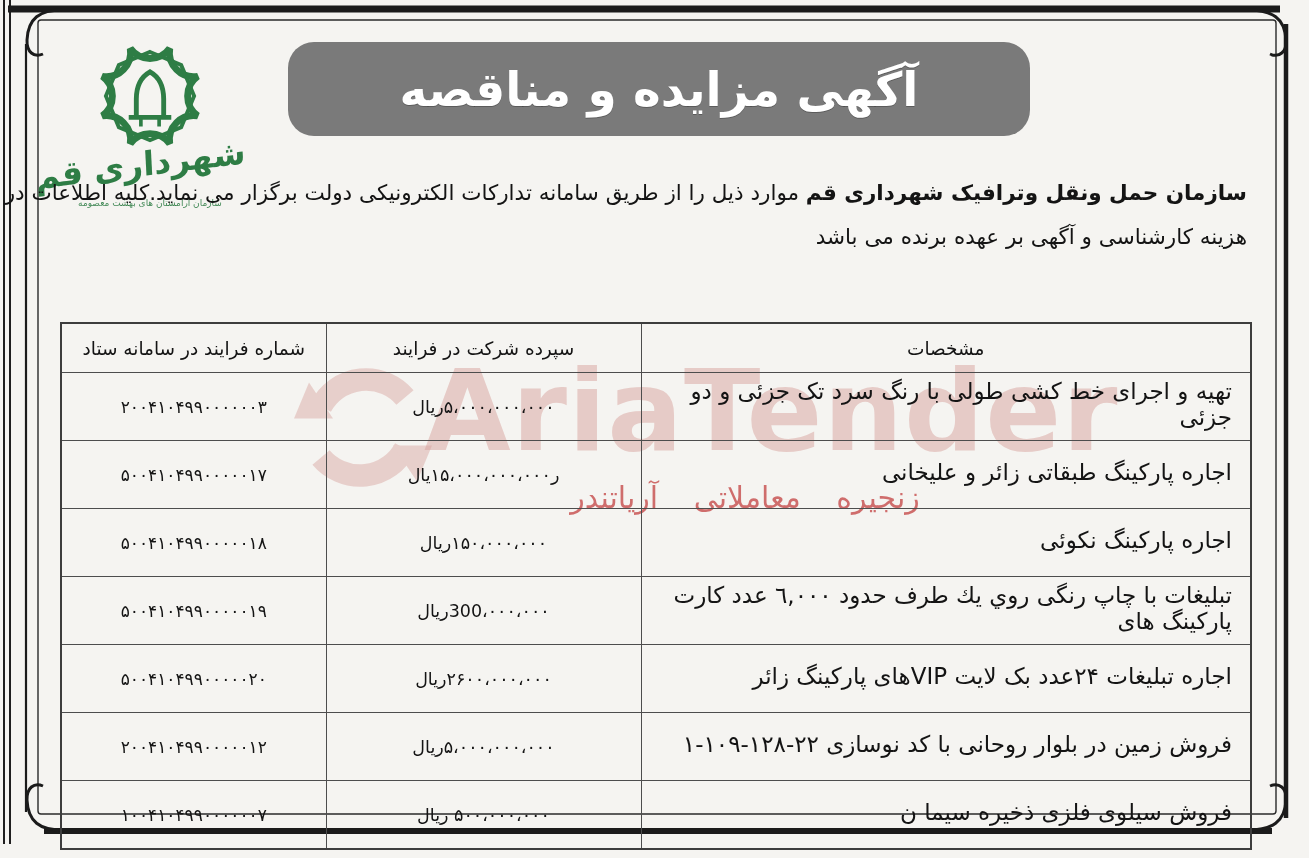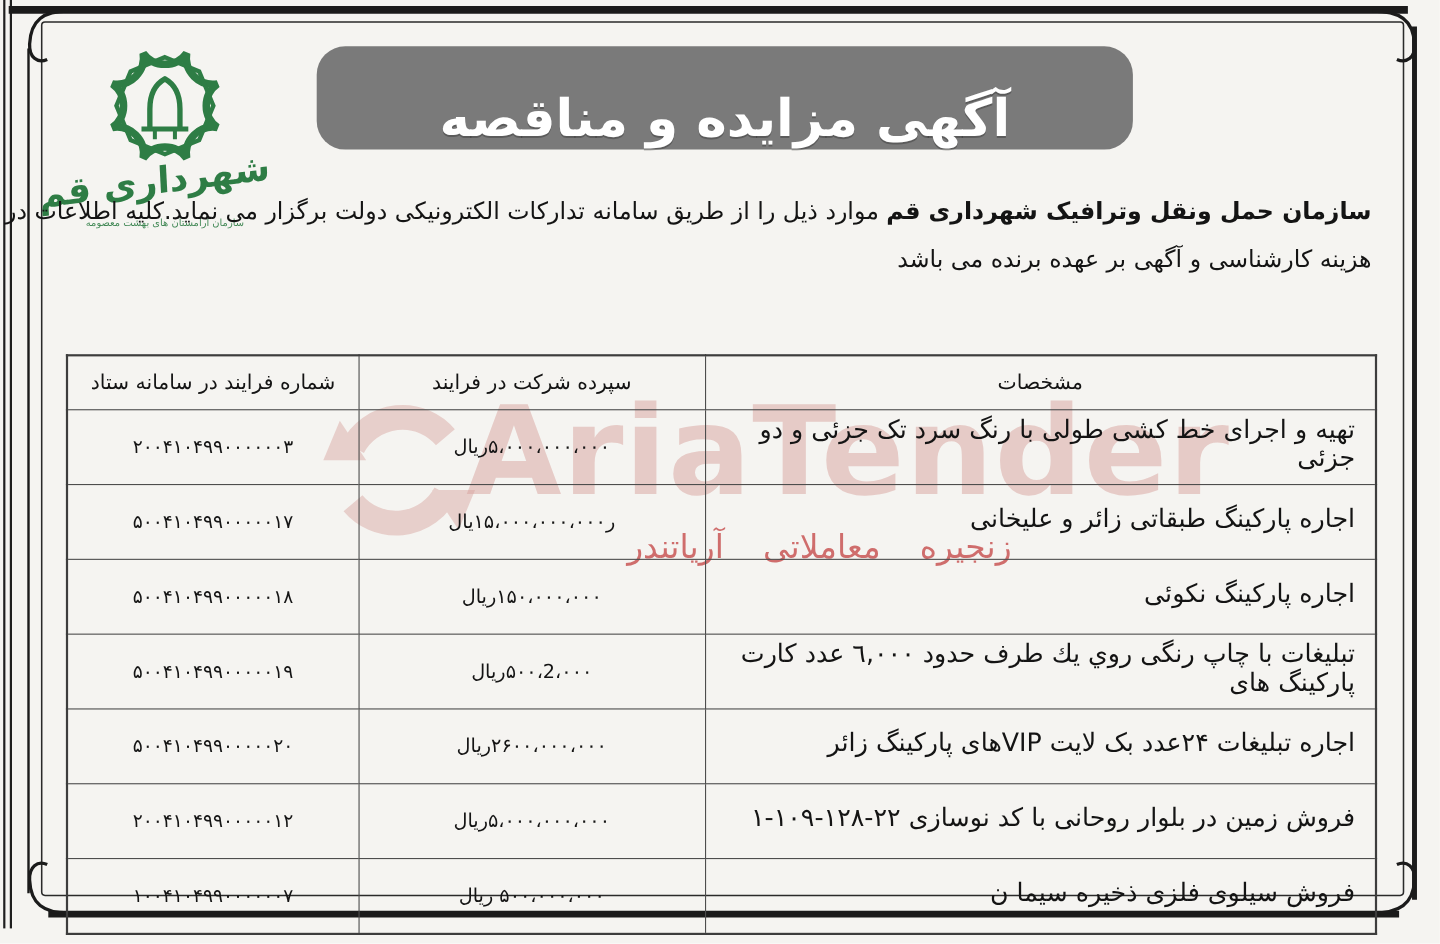--- a/index.html
+++ b/index.html
@@ -27,21 +27,21 @@
     letter-spacing:1px;white-space:nowrap;
   }
   .logo .tagline{
     position:absolute;left:16px;top:172px;width:180px;
     font-size:9px;color:#2e7d45;opacity:.9;white-space:nowrap;overflow:hidden;
   }
   
   .banner{
     position:absolute;left:288px;top:42px;width:742px;height:94px;
     background:#7a7a7a;border-radius:26px;z-index:3;
-    display:flex;align-items:flex-end;justify-content:center;
+    display:flex;align-items:center;justify-content:center;
   }
   .banner .title{
     color:#ffffff;font-size:47px;font-weight:bold;letter-spacing:0px;
     text-shadow:0 1px 0 rgba(0,0,0,.25);
   }
   
   .intro{position:absolute;right:62px;top:178px;width:1190px;z-index:3;text-align:right;}
   .intro .ln{font-size:21.5px;line-height:30px;margin:0 0 14px 0;white-space:nowrap;}
   .intro .b{font-weight:bold;}
   .intro .gap{display:inline-block;width:44px;}
@@ -154,21 +154,21 @@
           <td class="dep">ر۱۵،۰۰۰،۰۰۰،۰۰۰یال</td>
           <td class="proc">۵۰۰۴۱۰۴۹۹۰۰۰۰۰۱۷</td>
         </tr>
         <tr>
           <td class="specs">اجاره پارکینگ نکوئی</td>
           <td class="dep">۱۵۰،۰۰۰،۰۰۰ریال</td>
           <td class="proc">۵۰۰۴۱۰۴۹۹۰۰۰۰۰۱۸</td>
         </tr>
         <tr>
           <td class="specs">تبلیغات با چاپ رنگی روي یك طرف حدود ٦,٠٠٠ عدد کارت پارکینگ های</td>
-          <td class="dep">۵۰۰،2،۰۰۰ریال</td>
+          <td class="dep">300،۰۰۰،۰۰۰ریال</td>
           <td class="proc">۵۰۰۴۱۰۴۹۹۰۰۰۰۰۱۹</td>
         </tr>
         <tr>
           <td class="specs">اجاره تبلیغات ۲۴عدد بک لایت VIPهای پارکینگ زائر</td>
           <td class="dep">۲۶۰۰،۰۰۰،۰۰۰ریال</td>
           <td class="proc">۵۰۰۴۱۰۴۹۹۰۰۰۰۰۲۰</td>
         </tr>
         <tr>
           <td class="specs">فروش زمین در بلوار روحانی با کد نوسازی ۲۲-۱۲۸-۱۰۹-۱</td>
           <td class="dep">۵،۰۰۰،۰۰۰،۰۰۰ریال</td>

